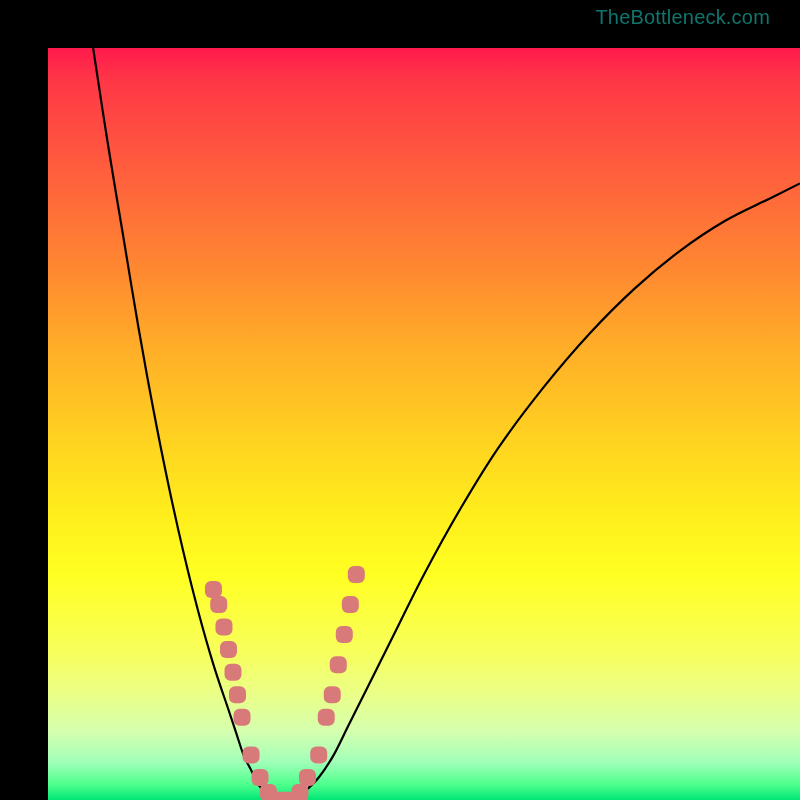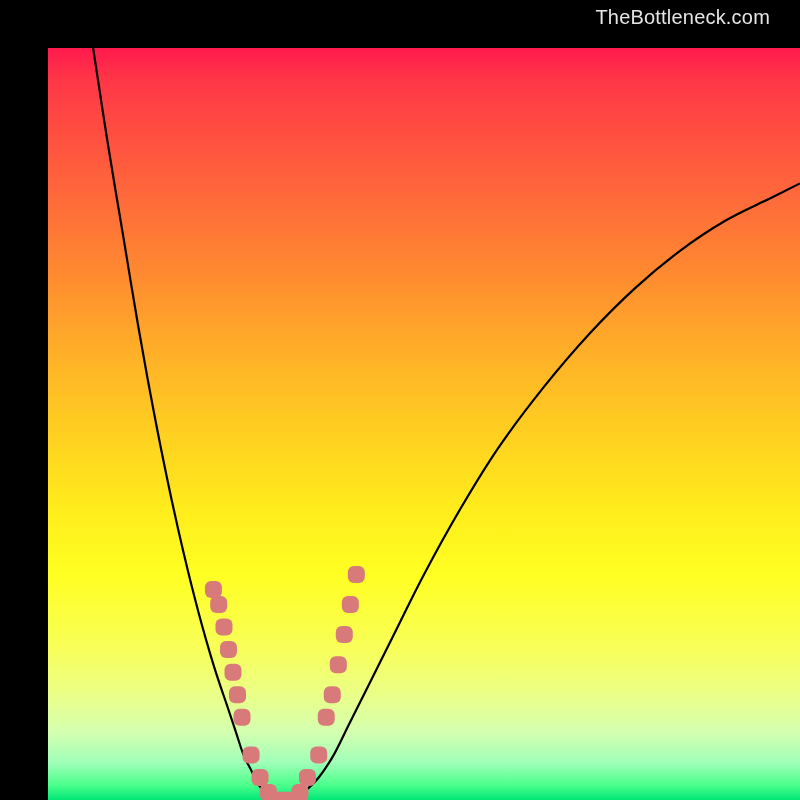--- a/index.html
+++ b/index.html
@@ -46,21 +46,21 @@
       #d4ffb0 91%,
       #a0ffb8 95%,
       #4cff8c 98%,
       #00e676 100%
     );
   }
   .watermark {
     position: absolute;
     top: 6px;
     right: 30px;
-    color: #e5e5e5;
+    color: #0f766e;
     font-size: 20px;
     font-weight: 500;
     letter-spacing: 0.2px;
   }
   svg {
     position: absolute;
     inset: 0;
   }
   .curve {
     fill: none;

